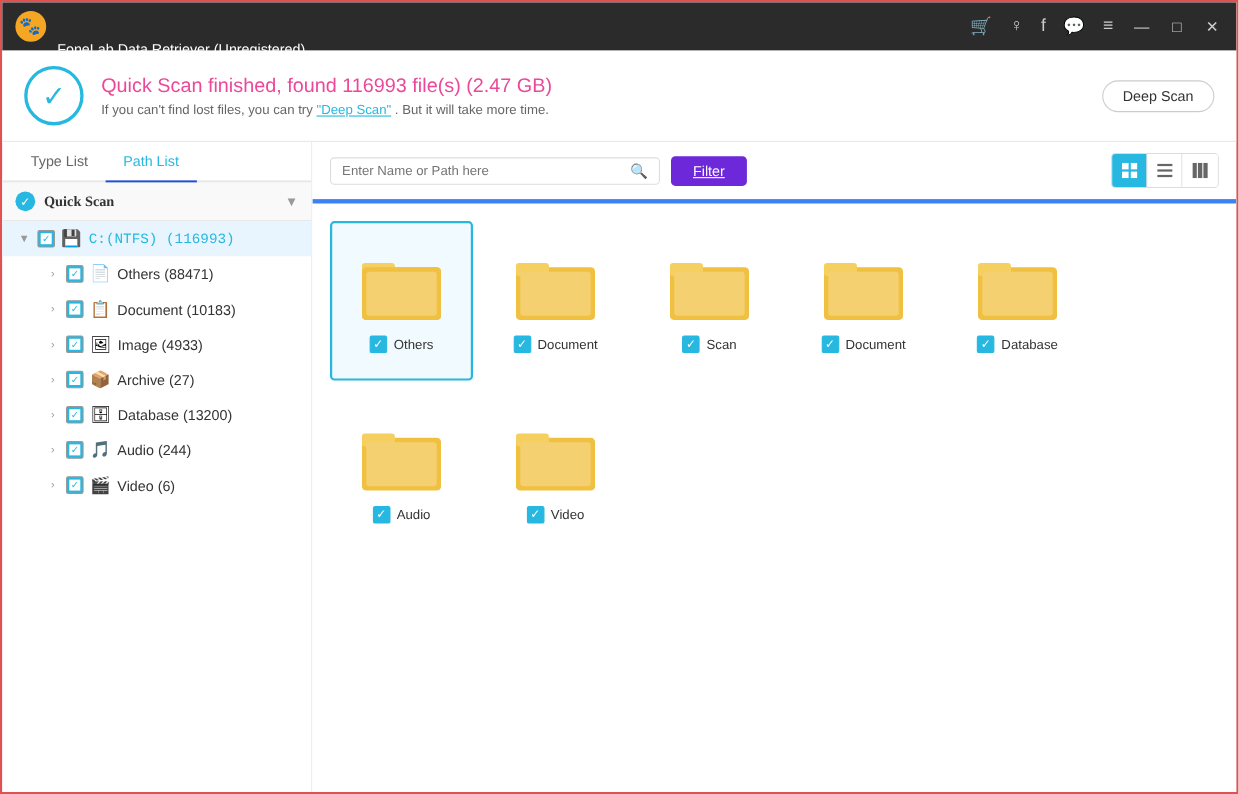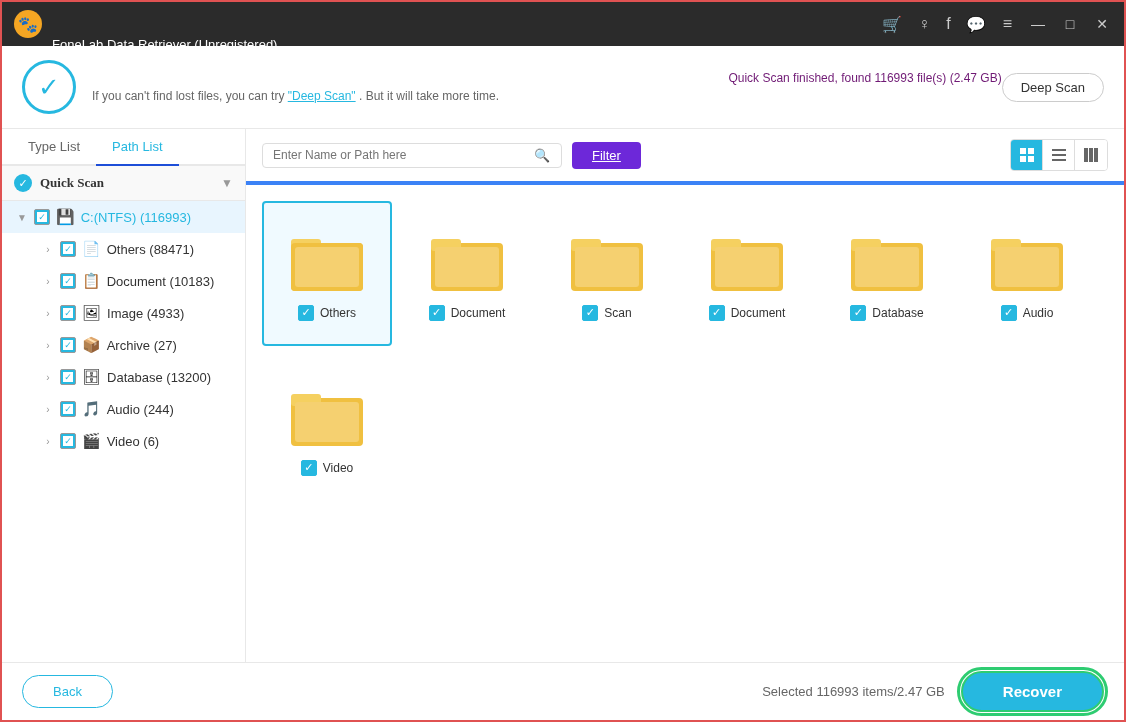--- a/index.html
+++ b/index.html
@@ -82,24 +82,23 @@
       display: flex;
       align-items: center;
       justify-content: center;
       margin-right: 16px;
       flex-shrink: 0;
       color: #26b8e0;
       font-size: 26px;
     }
     .header-text { flex: 1; }
     .header-text-main {
-      font-size: 12px;
-      color: #701a75;
+      font-size: 18px;
+      color: #ec4899;
       margin-bottom: 4px;
-      text-align: right;
     }
     .header-text-sub {
       font-size: 12px;
       color: #666;
     }
     .header-text-sub a {
       color: #26b8e0;
       text-decoration: underline;
       cursor: pointer;
     }
@@ -116,21 +115,21 @@
 
     
     .main-content {
       display: flex;
       flex: 1;
       overflow: hidden;
     }
 
     
     .sidebar {
-      width: 244px;
+      width: 282px;
       border-right: 1px solid #e8e8e8;
       display: flex;
       flex-direction: column;
       flex-shrink: 0;
       background: #fff;
       overflow-y: auto;
     }
 
     .tab-row {
       display: flex;
@@ -222,21 +221,21 @@
       justify-content: center;
       font-size: 9px;
       color: #26b8e0;
     }
     .tree-icon {
       margin-right: 6px;
       font-size: 15px;
       flex-shrink: 0;
     }
     .tree-label { color: #333; }
-    .tree-label.blue { color: #26b8e0; }
+    .tree-label.blue { color: #26b8e0; font-family: Liberation Mono, monospace; }
 
     .tree-children { margin-left: 26px; }
 
     
     .right-panel {
       flex: 1;
       display: flex;
       flex-direction: column;
       background: #fff;
       overflow: hidden;
@@ -672,19 +671,14 @@
               <span class="folder-checkbox-check">✓</span>
             </div>
             <span class="folder-name">Video</span>
           </div>
         </div>
 
       </div>
     </div>
   </div>
 
-  <div class="footer">
-    <button class="back-btn">Back</button>
-    <span class="footer-status">Selected 116993 items/2.47 GB</span>
-    <button class="recover-btn">Recover</button>
-  </div>
 
 </div>
 
 </body></html>

